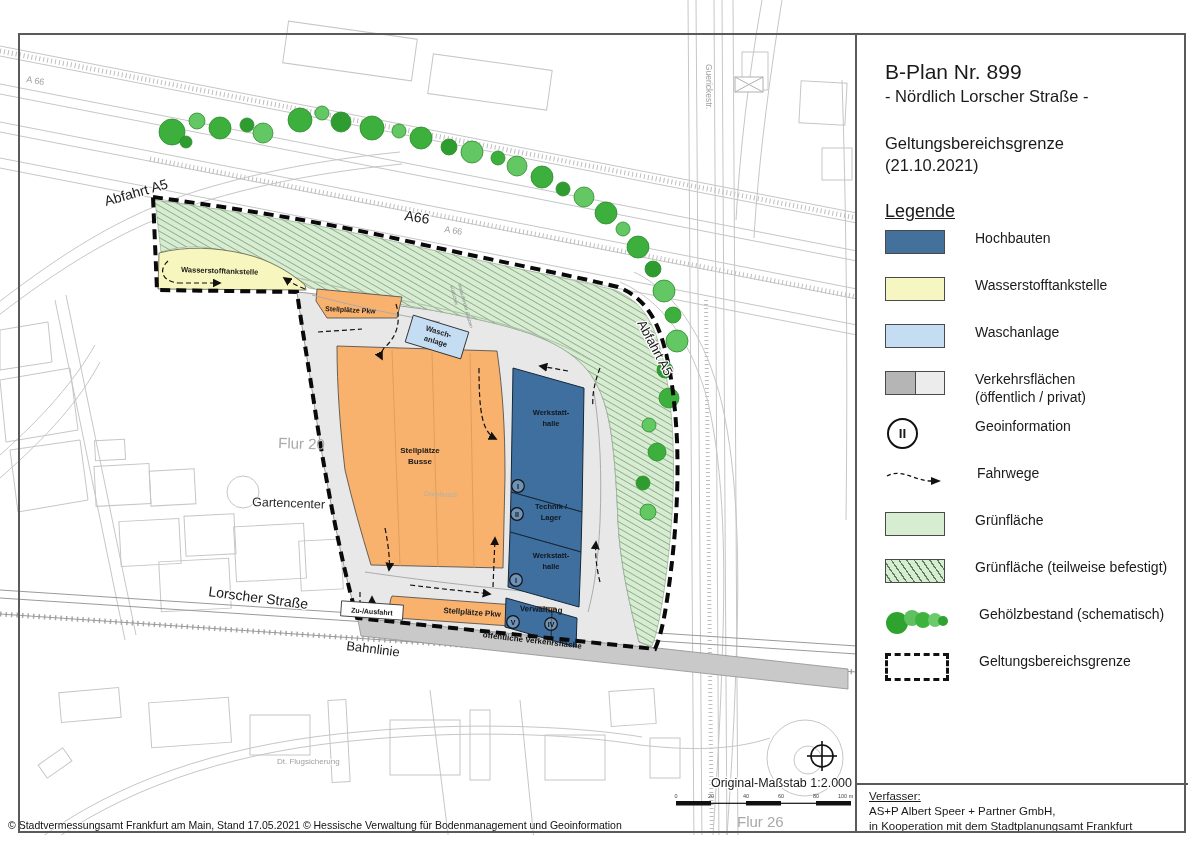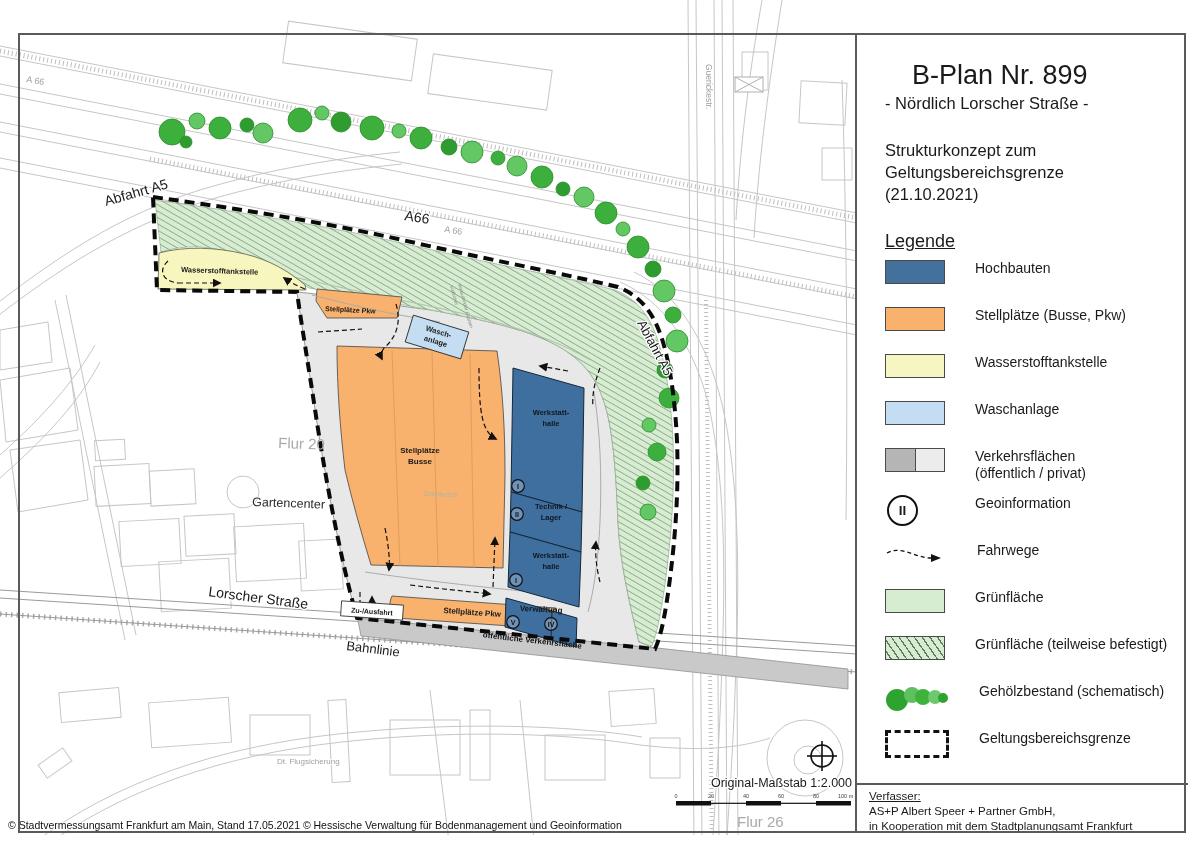--- a/index.html
+++ b/index.html
@@ -11,21 +11,21 @@
   .halo2{paint-order:stroke;stroke:#fff;stroke-width:1.6px;stroke-linejoin:round;}
 
   .map-svg{position:absolute;left:0;top:0;}
   .frame{position:absolute;left:18px;top:33px;width:1168px;height:800px;
          border:2px solid #5a5a5a;box-sizing:border-box;pointer-events:none;}
   .cover-bottom{position:absolute;left:0;top:835px;width:1200px;height:15px;background:#fff;}
   .cover-right{position:absolute;left:1188px;top:0;width:12px;height:850px;background:#fff;}
 
   .panel{position:absolute;left:855px;top:35px;width:331px;height:748px;background:#fff;
          border-left:2px solid #5a5a5a;box-sizing:border-box;padding:24px 14px 0 28px;}
-  .panel .title{font-size:27px;line-height:1.2;margin-left:27px;}
+  .panel .title{font-size:21px;line-height:1.2;}
   .panel .subtitle{font-size:16.5px;line-height:1.3;margin-top:2px;}
   .panel .concept{font-size:16.5px;line-height:1.35;margin-top:24px;}
   .panel .legende{font-size:18px;text-decoration:underline;margin-top:25px;}
   .legend-list{margin-top:8px;}
   .lrow{display:flex;align-items:flex-start;height:47px;}
   .swcol{flex:0 0 60px;display:flex;align-items:center;}
   .box{width:60px;height:24px;border:1.5px solid #4a4a4a;box-sizing:border-box;}
   .box-hochbauten{background:#44719C;}
   .box-stellplaetze{background:#F9B26E;}
   .box-wasserstoff{background:#F6F6C3;}
@@ -342,38 +342,31 @@
       </g>
     </g>
 
     <text class="halo2" x="8" y="829" font-size="10.5" fill="#111">© Stadtvermessungsamt Frankfurt am Main, Stand 17.05.2021 © Hessische Verwaltung für Bodenmanagement und Geoinformation</text>
   </svg>
 
   <div class="panel">
     <div class="title">B-Plan Nr. 899</div>
     <div class="subtitle">- Nördlich Lorscher Straße -</div>
     <div class="concept">
-      <div>Strukturkonzept zum</div>
       <div>Geltungsbereichsgrenze</div>
       <div>(21.10.2021)</div>
     </div>
     <div class="legende">Legende</div>
 
     <div class="legend-list">
       <div class="lrow">
         <div class="swcol">
             <div class="box box-hochbauten"></div>
           </div>
         <div class="ltext">Hochbauten</div>
-      </div>
-      <div class="lrow">
-        <div class="swcol">
-            <div class="box box-stellplaetze"></div>
-          </div>
-        <div class="ltext">Stellplätze (Busse, Pkw)</div>
       </div>
       <div class="lrow">
         <div class="swcol">
             <div class="box box-wasserstoff"></div>
           </div>
         <div class="ltext">Wasserstofftankstelle</div>
       </div>
       <div class="lrow">
         <div class="swcol">
             <div class="box box-wasch"></div>

